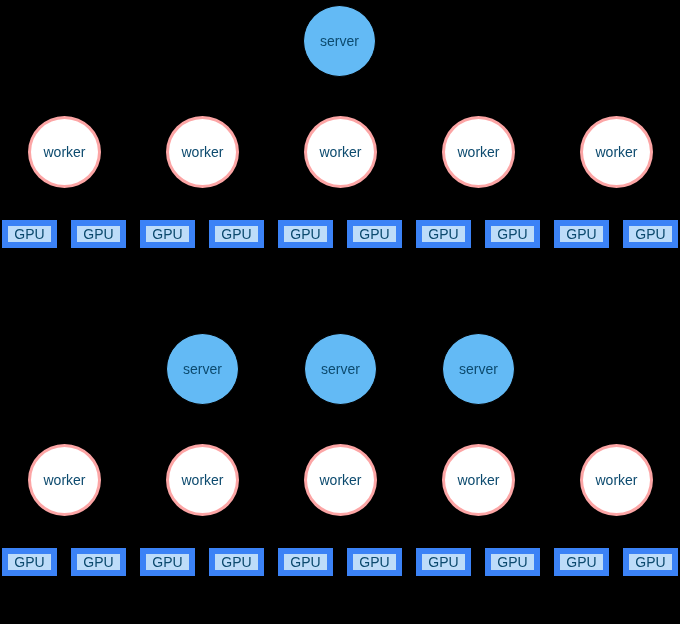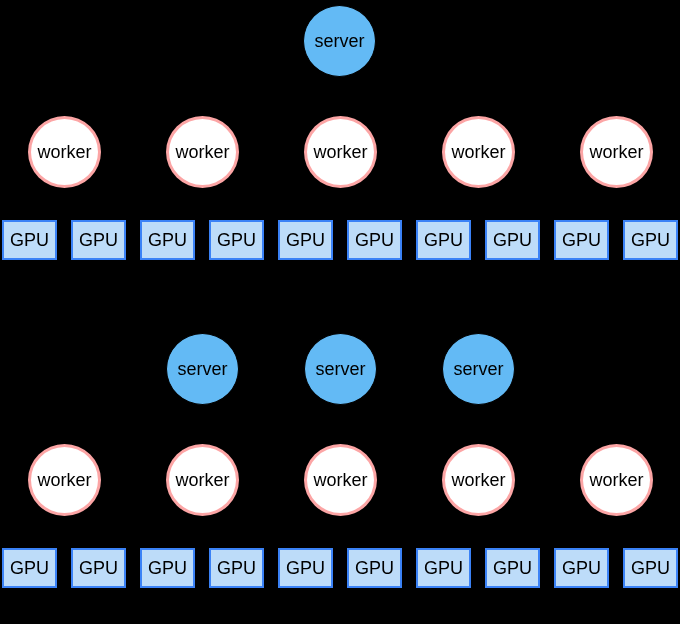--- a/index.html
+++ b/index.html
@@ -13,44 +13,44 @@
       height: 624px;
       background: #000000;
       overflow: hidden;
       font-family: "Liberation Sans", sans-serif;
     }
     .node {
       position: absolute;
       display: flex;
       align-items: center;
       justify-content: center;
-      color: #000000;
-      font-size: 18px;
+      color: #0c4a6e;
+      font-size: 14px;
       line-height: 1;
       box-sizing: border-box;
       user-select: none;
     }
     .circle {
       width: 73px;
       height: 72px;
       border-radius: 50%;
     }
     .server {
       background: #63baf5;
       border: 1px solid #000000;
     }
     .worker {
       background: #ffffff;
       border: 3px solid #fca5a5;
     }
     .gpu {
       width: 55px;
-      height: 40px;
+      height: 28px;
       background: #bddcf9;
-      border: 2px solid #3b82f6;
+      border: 6px solid #3b82f6;
     }
   </style>
 </head>
 <body>
 
 <div class="canvas">
 
   <div>
     <div class="node circle server" style="left:303px; top:5px">server</div>
 

